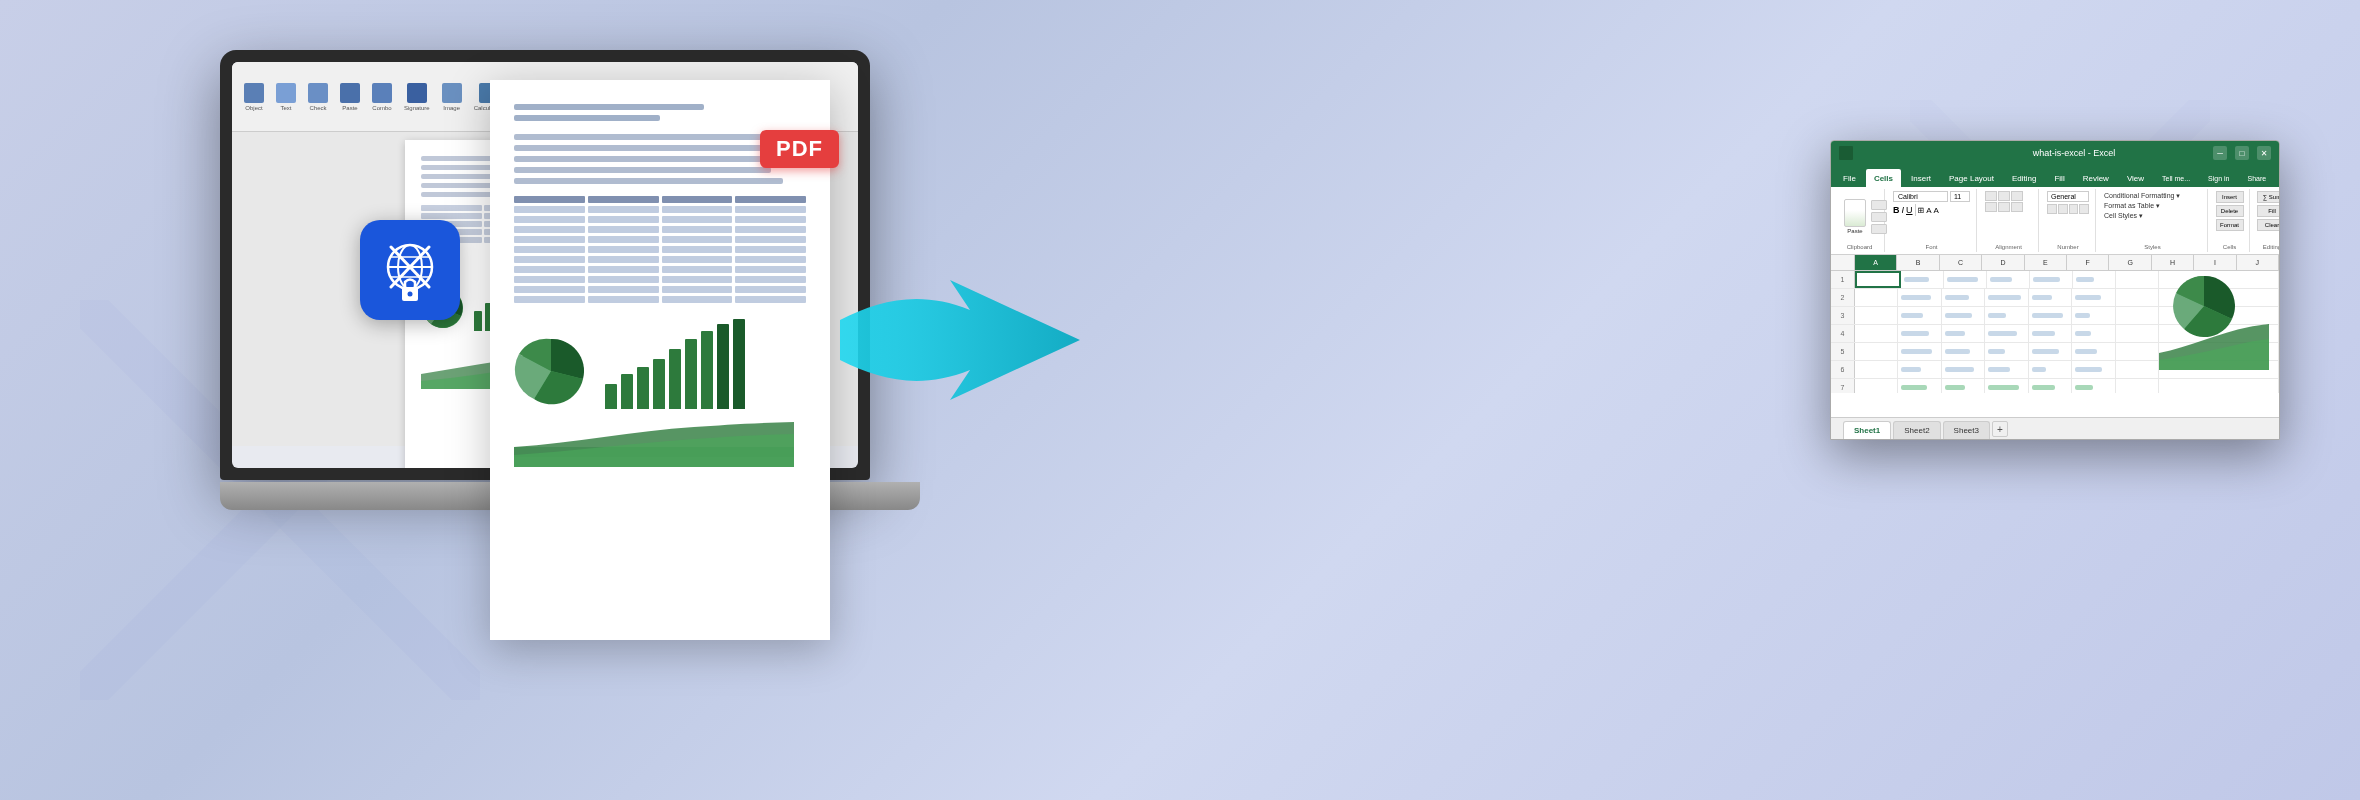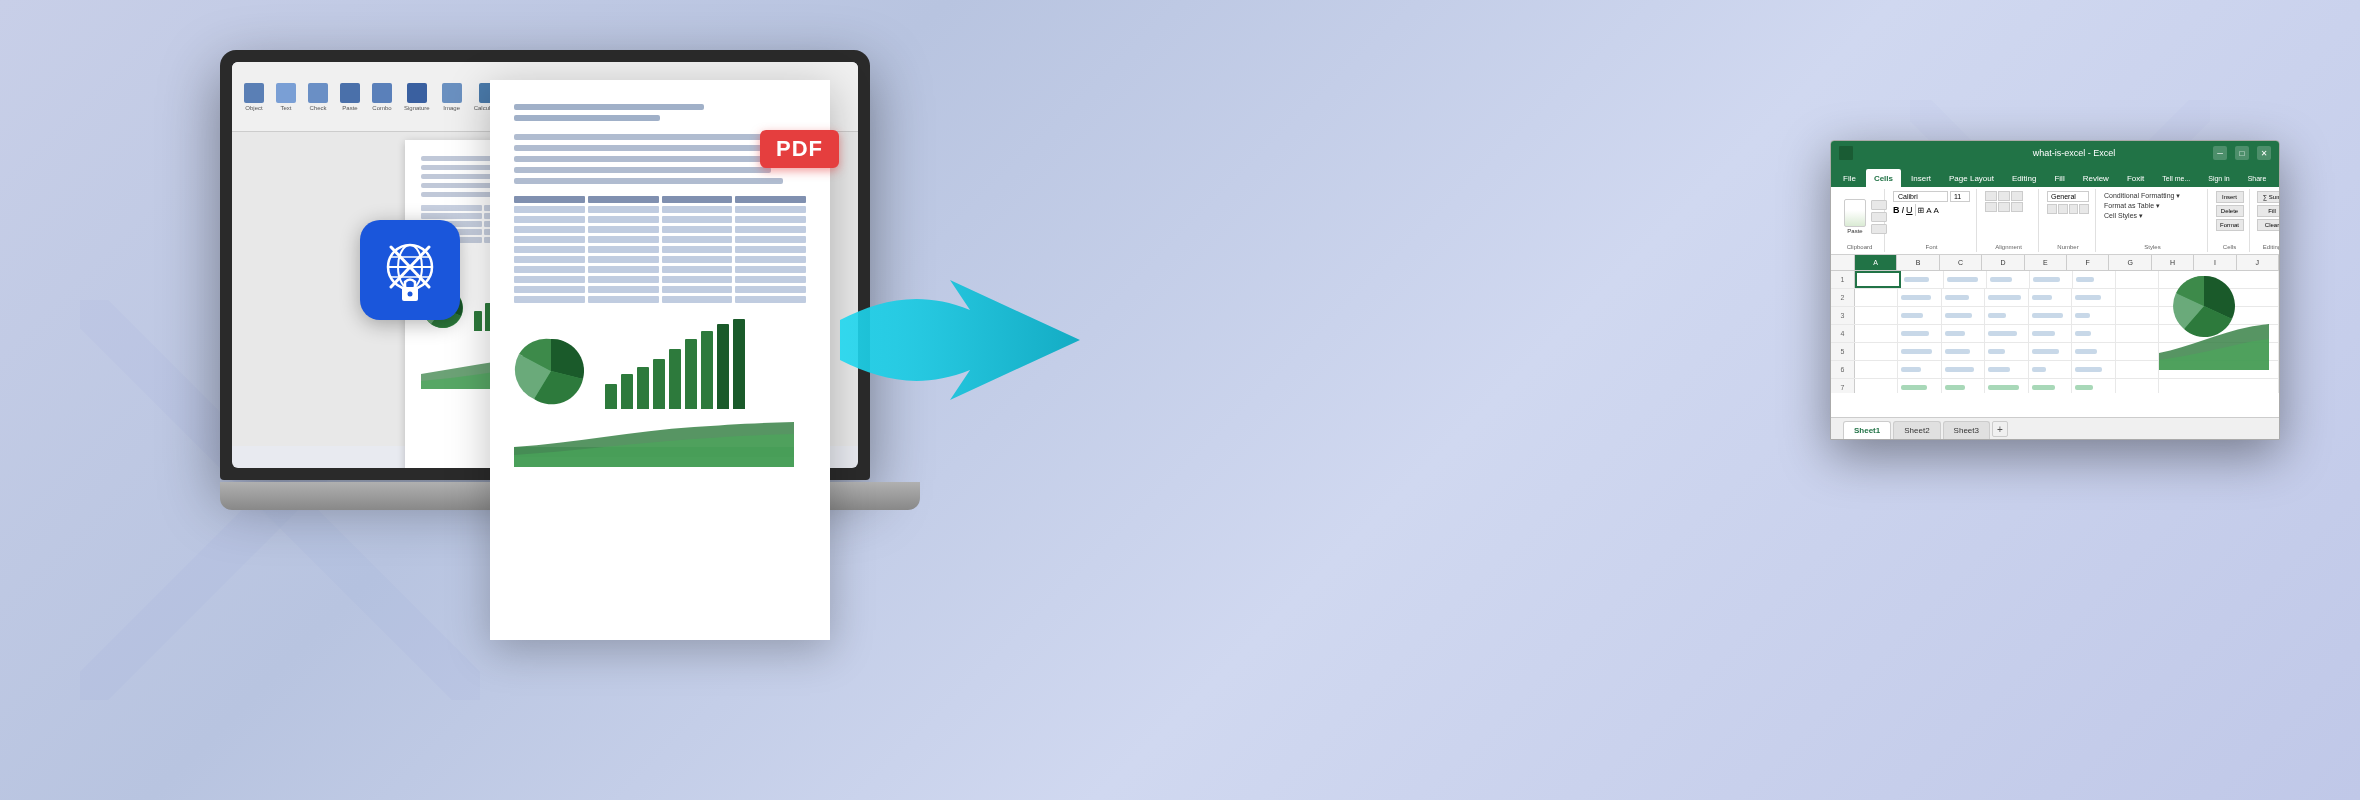--- a/index.html
+++ b/index.html
@@ -877,21 +877,21 @@
   </div>
 
   <div class="excel-ribbon-tabs">
     <div class="ribbon-tab">File</div>
     <div class="ribbon-tab active">Cells</div>
     <div class="ribbon-tab">Insert</div>
     <div class="ribbon-tab">Page Layout</div>
     <div class="ribbon-tab">Editing</div>
     <div class="ribbon-tab">Fill</div>
     <div class="ribbon-tab">Review</div>
-    <div class="ribbon-tab">Foxit</div>
+    <div class="ribbon-tab">View</div>
     <div class="ribbon-tab" style="font-size:7px;">Tell me...</div>
     <div class="ribbon-tab" style="font-size:7px;">Sign in</div>
     <div class="ribbon-tab" style="font-size:7px;">Share</div>
   </div>
 
   <div class="excel-ribbon">
 
     <div class="ribbon-section">
       <div class="ribbon-tools">
         <div class="ribbon-btn">

